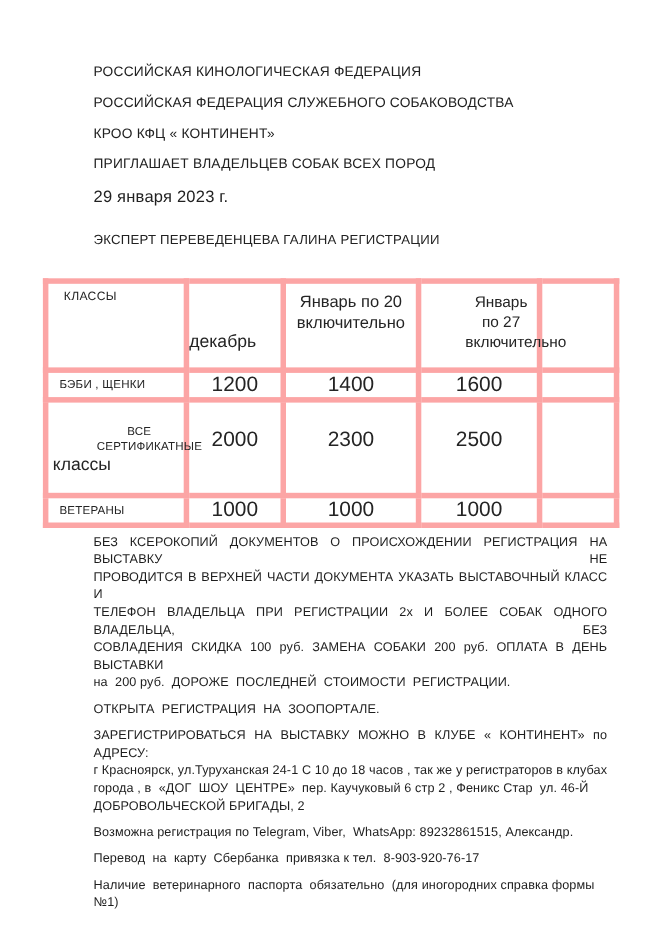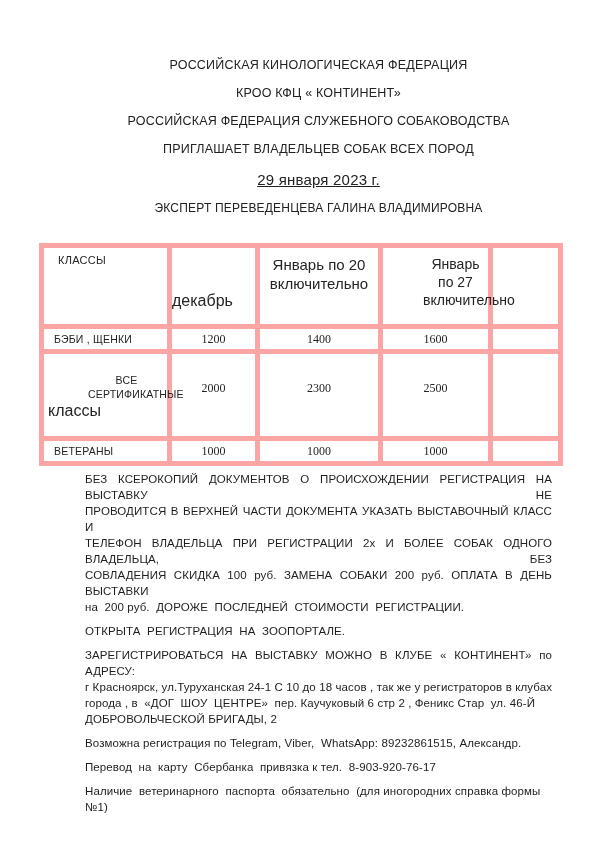--- a/index.html
+++ b/index.html
@@ -6,48 +6,48 @@
   .page{
     position:relative;
     width:600px;height:848px;
     background:#ffffff;
     font-family:"Liberation Sans","DejaVu Sans",sans-serif;
     color:#1f1f1f;
     overflow:hidden;
   }
   .doc{position:absolute;left:85px;top:0;width:467px;}
   
-  .hdr{margin-top:58px;text-align:center;}
+  .hdr{margin-top:58px;}
   .hline{
     font-size:12.5px;line-height:15px;margin-bottom:13px;
     letter-spacing:.2px;color:#212121;
   }
   .hline .big-part{font-size:14.5px;}
-  .hdate{font-size:15px;line-height:19px;margin-bottom:12px;text-decoration:underline;}
+  .hdate{font-size:15px;line-height:19px;margin-bottom:22px;}
   .hexpert{font-size:12px;line-height:15px;}
   
   .fee-table{
     border-collapse:collapse;
     margin-left:-46px;margin-top:27px;
     width:519px;table-layout:fixed;
   }
   .fee-table td{
     border:5px solid #fca5a5;
     padding:0;vertical-align:top;
     color:#242424;
   }
   td.h-classes{font-size:11px;padding:6px 0 0 14px;letter-spacing:.3px;}
   td.h-dec{font-size:16px;text-align:left;vertical-align:bottom;padding-bottom:14px;}
   td.h-jan20{font-size:15px;text-align:center;padding-top:7px;line-height:19px;}
   td.h-jan27{font-size:14px;text-align:center;padding-top:7px;line-height:18px;padding-left:40px;}
   tr.r-head td{height:62px;}
   tr.r-slim td{height:20px;vertical-align:middle;}
   tr.r-tall td{height:68px;vertical-align:middle;}
   td.lbl{font-size:10.5px;padding-left:10px;letter-spacing:.2px;}
-  td.val{font-size:12px;text-align:center;font-family:Liberation Serif, serif;}
+  td.val{font-size:19px;text-align:center;}
   tr.r-tall td.val{vertical-align:middle;padding-bottom:14px;}
   .caps-line{font-size:10.5px;text-align:center;line-height:14px;padding:4px 2px 0 0;letter-spacing:.2px;margin-left:44px;}
   .lower-line{font-size:16px;text-align:left;padding-left:4px;line-height:20px;}
   td.cell-allclasses{vertical-align:top;}
   
   .bodytxt{margin-top:5px;}
   .para{margin:0 0 8px 0;font-size:11.5px;line-height:16px;color:#1e1e1e;letter-spacing:.1px;}
   .ln{white-space:pre-wrap;}
   .ln.just{white-space:normal;text-align:justify;text-align-last:justify;}
   .mix{white-space:pre-wrap;}
@@ -55,25 +55,25 @@
   a.link{color:#0b63cf;text-decoration:underline;cursor:pointer;}
 </style>
 </head>
 <body>
 
 <div class="page">
   <div class="doc">
 
     <div class="hdr">
       <div class="hline">РОССИЙСКАЯ КИНОЛОГИЧЕСКАЯ  ФЕДЕРАЦИЯ</div>
+      <div class="hline">РОССИЙСКАЯ  ФЕДЕРАЦИЯ СЛУЖЕБНОГО  СОБАКОВОДСТВА</div>
       <div class="hline">КРОО  КФЦ  « КОНТИНЕНТ»</div>
-      <div class="hline">РОССИЙСКАЯ  ФЕДЕРАЦИЯ СЛУЖЕБНОГО  СОБАКОВОДСТВА</div>
       <div class="hline">ПРИГЛАШАЕТ ВЛАДЕЛЬЦЕВ СОБАК ВСЕХ ПОРОД</div>
       <div class="hline hdate">29 января  2023 г.</div>
-      <div class="hline hexpert">ЭКСПЕРТ ПЕРЕВЕДЕНЦЕВА ГАЛИНА ВЛАДИМИРОВНА</div>
+      <div class="hline hexpert">ЭКСПЕРТ ПЕРЕВЕДЕНЦЕВА ГАЛИНА РЕГИСТРАЦИИ</div>
     </div>
 
     <table class="fee-table">
       <colgroup>
         <col style="width:128px">
           <col style="width:88px">
           <col style="width:123px">
           <col style="width:110px">
           <col style="width:70px">
       </colgroup>

